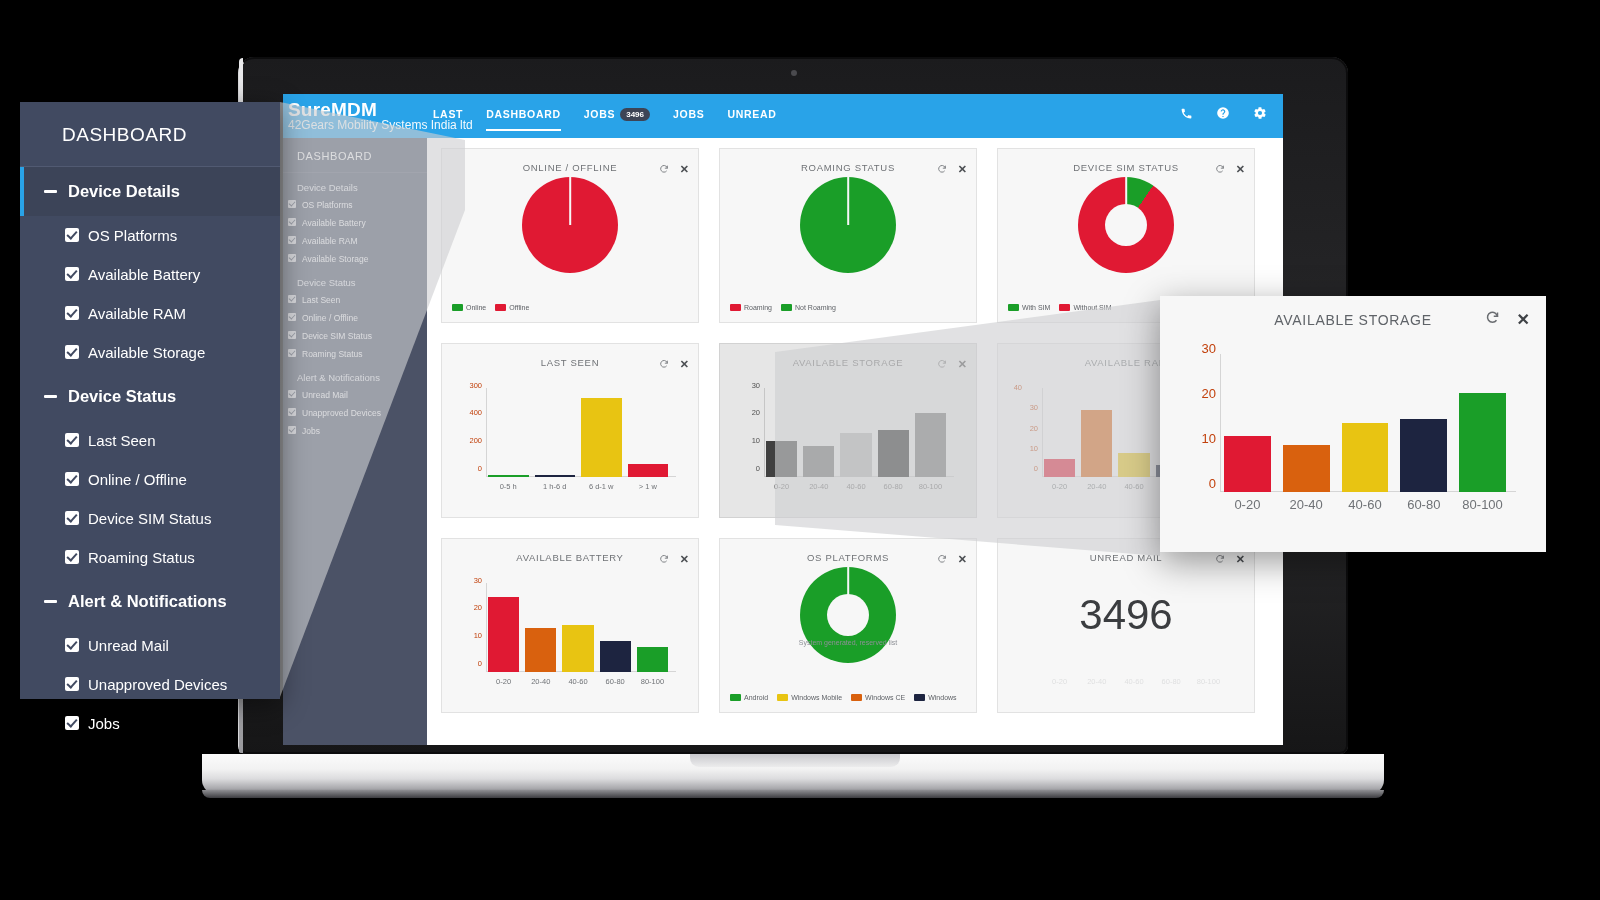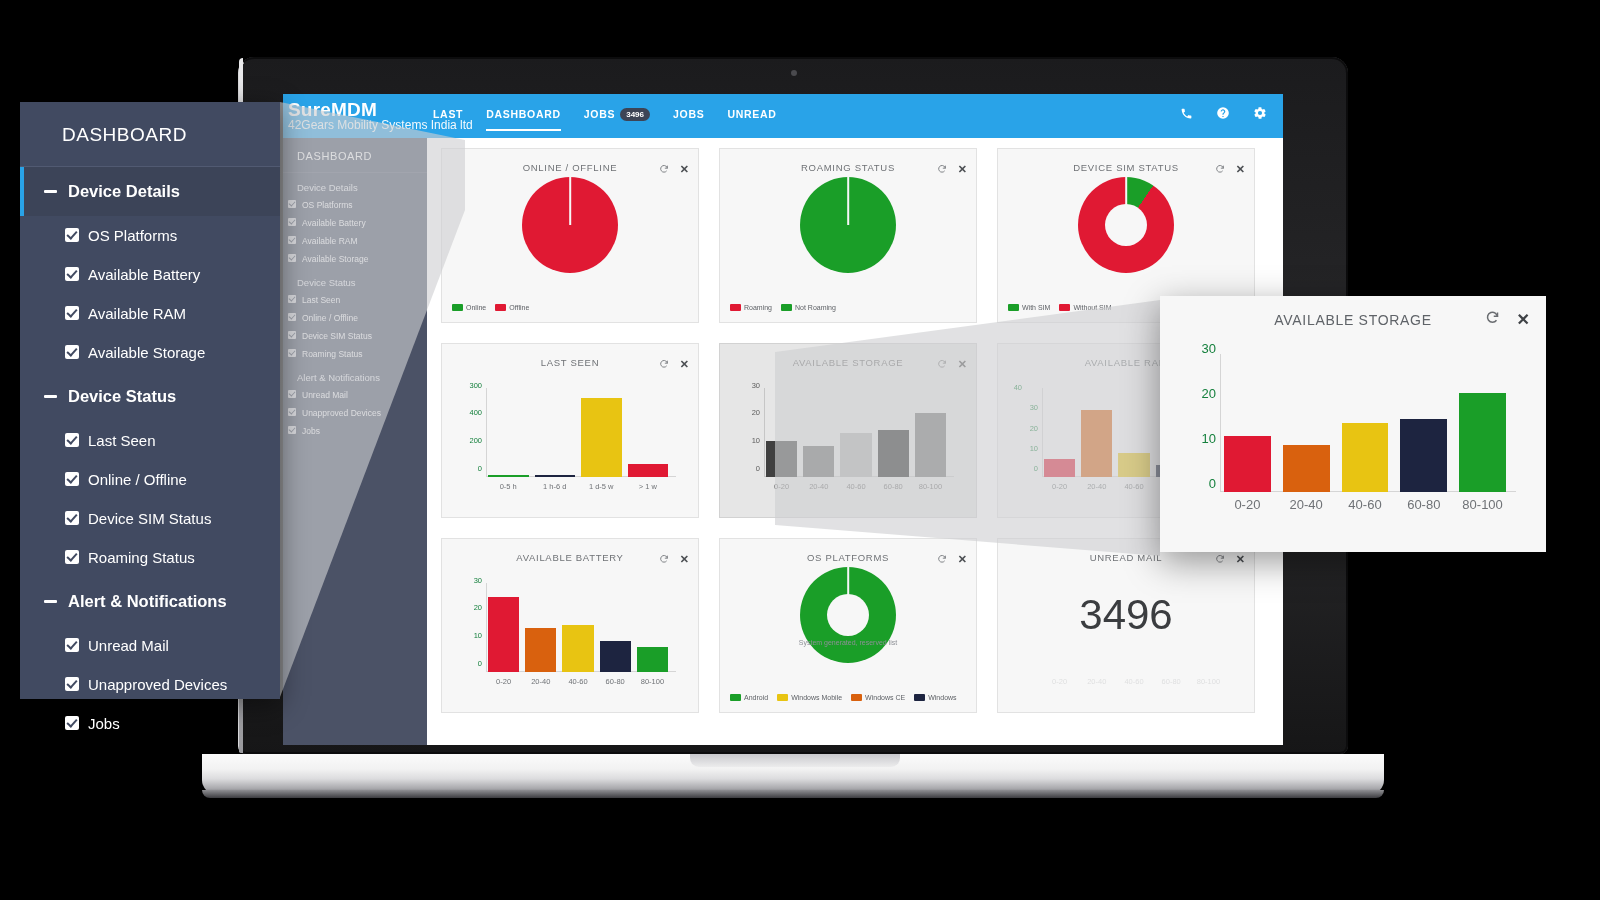--- a/index.html
+++ b/index.html
@@ -140,21 +140,21 @@
   }
   .legend .li { display: flex; gap: 3px; align-items: center; }
   .legend .sw { width: 11px; height: 7px; border-radius: 1px; display: inline-block; }
 
   
   .bars { position: absolute; left: 22px; right: 14px; top: 44px; bottom: 26px; }
   .bars .yaxis {
     position: absolute; left: 0; top: 0; bottom: 14px; width: 22px;
   }
   .bars .ytick {
-    position: absolute; right: 4px; font-size: 7.5px; color: #15803d;
+    position: absolute; right: 4px; font-size: 7.5px; color: #c2410c;
     transform: translateY(-50%); white-space: nowrap;
   }
   .bars .axis-v { position: absolute; left: 22px; top: 0; bottom: 14px; width: 1px; background: #d5d5d5; }
   .bars .axis-h { position: absolute; left: 22px; right: 8px; bottom: 14px; height: 1px; background: #d5d5d5; }
   .bars .plot {
     position: absolute; left: 24px; right: 16px; top: 0; bottom: 14px;
     display: flex; align-items: flex-end; gap: 6px;
   }
   .bar-col { flex: 1; display: flex; flex-direction: column; justify-content: flex-end; height: 100%; }
   .bar { width: 100%; min-height: 2px; }
@@ -412,21 +412,21 @@
                 <div class="bar-col">
                   <div class="bar" style="height:88.4375%;background:#e8c412"></div>
                 </div>
                 <div class="bar-col">
                   <div class="bar" style="height:14.0625%;background:#e01933"></div>
                 </div>
               </div>
               <div class="xlabels">
                 <div class="xlab">0-5 h</div>
                 <div class="xlab">1 h-6 d</div>
-                <div class="xlab">1 d-5 w</div>
+                <div class="xlab">6 d-1 w</div>
                 <div class="xlab">&gt; 1 w</div>
               </div>
             </div>
         </div>
 
         <div class="card" style="filter: grayscale(1) brightness(0.93);">
           <div class="card-title">AVAILABLE STORAGE</div>
           <div class="card-tools">
             <span class="ico-refresh">
               <svg width="10" height="10" viewBox="0 0 24 24" fill="none" stroke="#808387" stroke-width="2.4">

